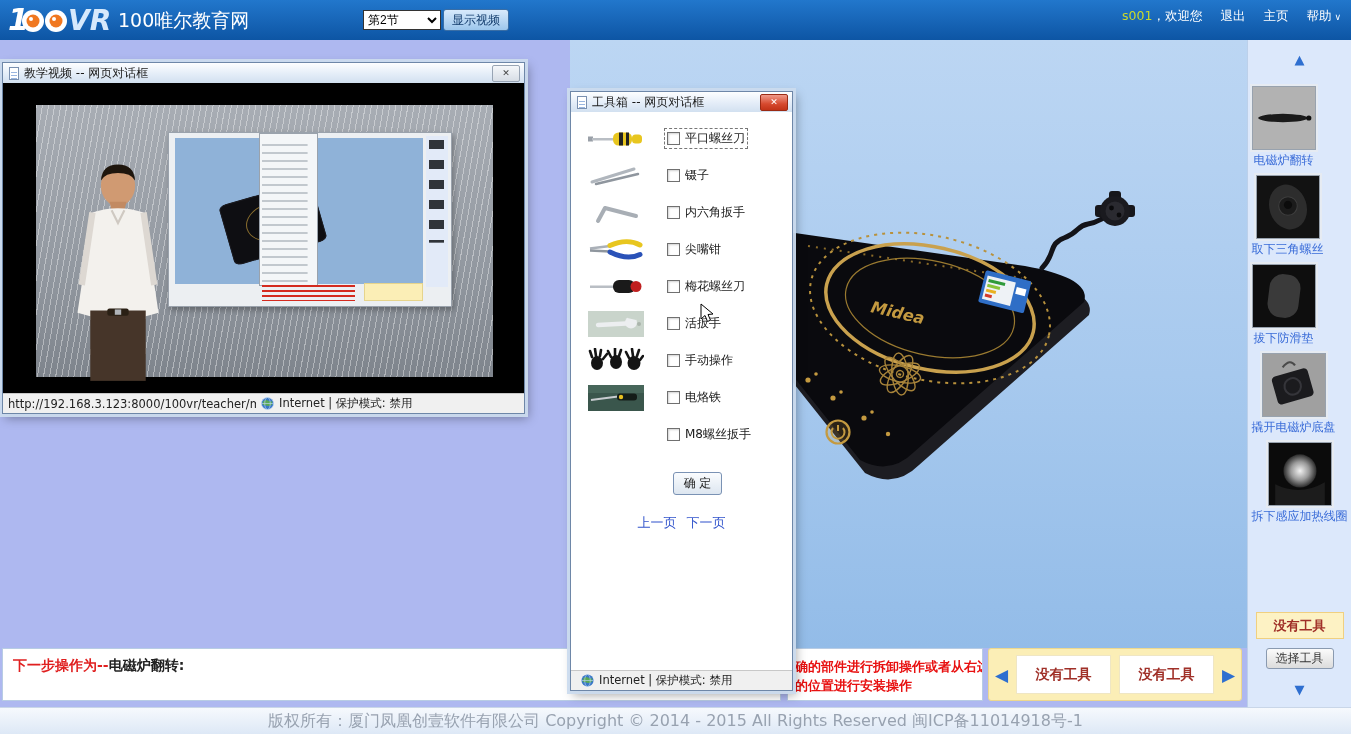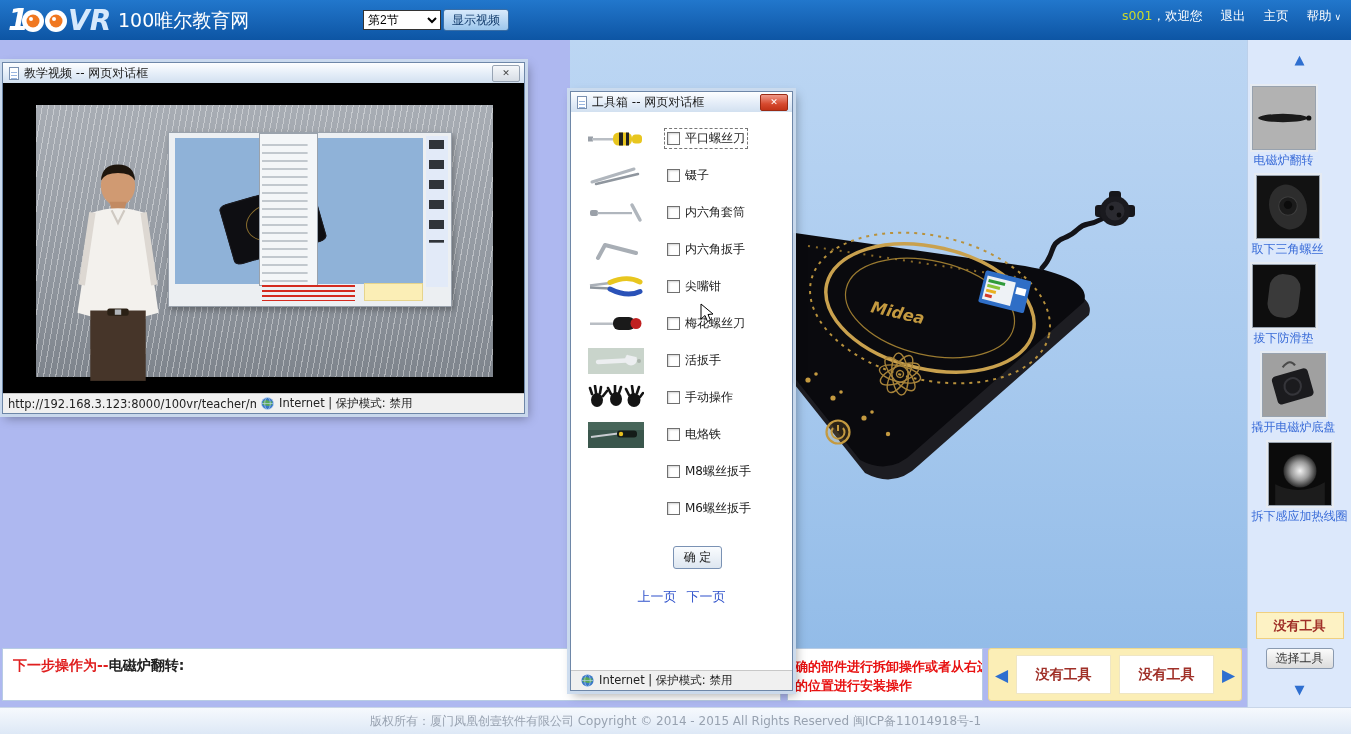--- a/index.html
+++ b/index.html
@@ -121,21 +121,21 @@
                border:1px solid #7a92b4;border-radius:3px;cursor:pointer;}
   .pager-row{margin-top:19px;text-align:center;font-size:13px;}
   .pager-link{color:#3355cc;cursor:pointer;margin:0 3px;text-decoration:none;}
 
   
   .cursor{position:absolute;left:700px;top:303px;z-index:40;pointer-events:none;}
 
   
   .footer{position:absolute;left:0;bottom:0;width:100%;height:26px;z-index:6;
           background:linear-gradient(180deg,#f6f9fd,#dde8f6);border-top:1px solid #c9d6e8;
-          display:flex;align-items:center;justify-content:center;color:#98a2b0;font-size:12px;}
+          display:flex;align-items:center;justify-content:center;color:#98a2b0;font-size:16px;}
 </style>
 </head>
 <body>
 
 <div class="page">
 
   <header class="top-bar">
     <div class="logo">
       <svg width="106" height="34" viewBox="0 0 106 34">
         <text x="0" y="27" font-size="30" font-style="italic" font-weight="bold" fill="#ffffff">1</text>
@@ -379,33 +379,20 @@
               </svg>
             </div>
             <span class="tool-check">
               <span class="cb"></span>
               <span class="tool-label">镊子</span>
             </span>
           </div>
           <div class="tool-row">
             <div class="tool-image">
               <svg width="56" height="26" viewBox="0 0 56 26">
-                <rect x="2" y="10" width="8" height="6" rx="2" fill="#9aa0a8"></rect>
-                <rect x="9" y="12" width="35" height="2.2" fill="#b0b6bd"></rect>
-                <path d="M44 5 L52 20" stroke="#b0b6bd" stroke-width="3.5" stroke-linecap="round"></path>
-              </svg>
-            </div>
-            <span class="tool-check">
-              <span class="cb"></span>
-              <span class="tool-label">内六角套筒</span>
-            </span>
-          </div>
-          <div class="tool-row">
-            <div class="tool-image">
-              <svg width="56" height="26" viewBox="0 0 56 26">
                 <path d="M10 21 L17 8 L48 16" fill="none" stroke="#a8aeb5" stroke-width="4" stroke-linecap="round" stroke-linejoin="round"></path>
               </svg>
             </div>
             <span class="tool-check">
               <span class="cb"></span>
               <span class="tool-label">内六角扳手</span>
             </span>
           </div>
           <div class="tool-row">
             <div class="tool-image">
@@ -482,27 +469,20 @@
               <span class="tool-label">电烙铁</span>
             </span>
           </div>
           <div class="tool-row">
             <div class="tool-image"></div>
             <span class="tool-check">
               <span class="cb"></span>
               <span class="tool-label">M8螺丝扳手</span>
             </span>
           </div>
-          <div class="tool-row">
-            <div class="tool-image"></div>
-            <span class="tool-check">
-              <span class="cb"></span>
-              <span class="tool-label">M6螺丝扳手</span>
-            </span>
-          </div>
         </div>
       <div class="confirm-row">
         <button class="confirm-btn">确 定</button>
       </div>
       <div class="pager-row">
         <a class="pager-link">上一页</a>
         <a class="pager-link">下一页</a>
       </div>
     </div>
     <div class="statusbar">

